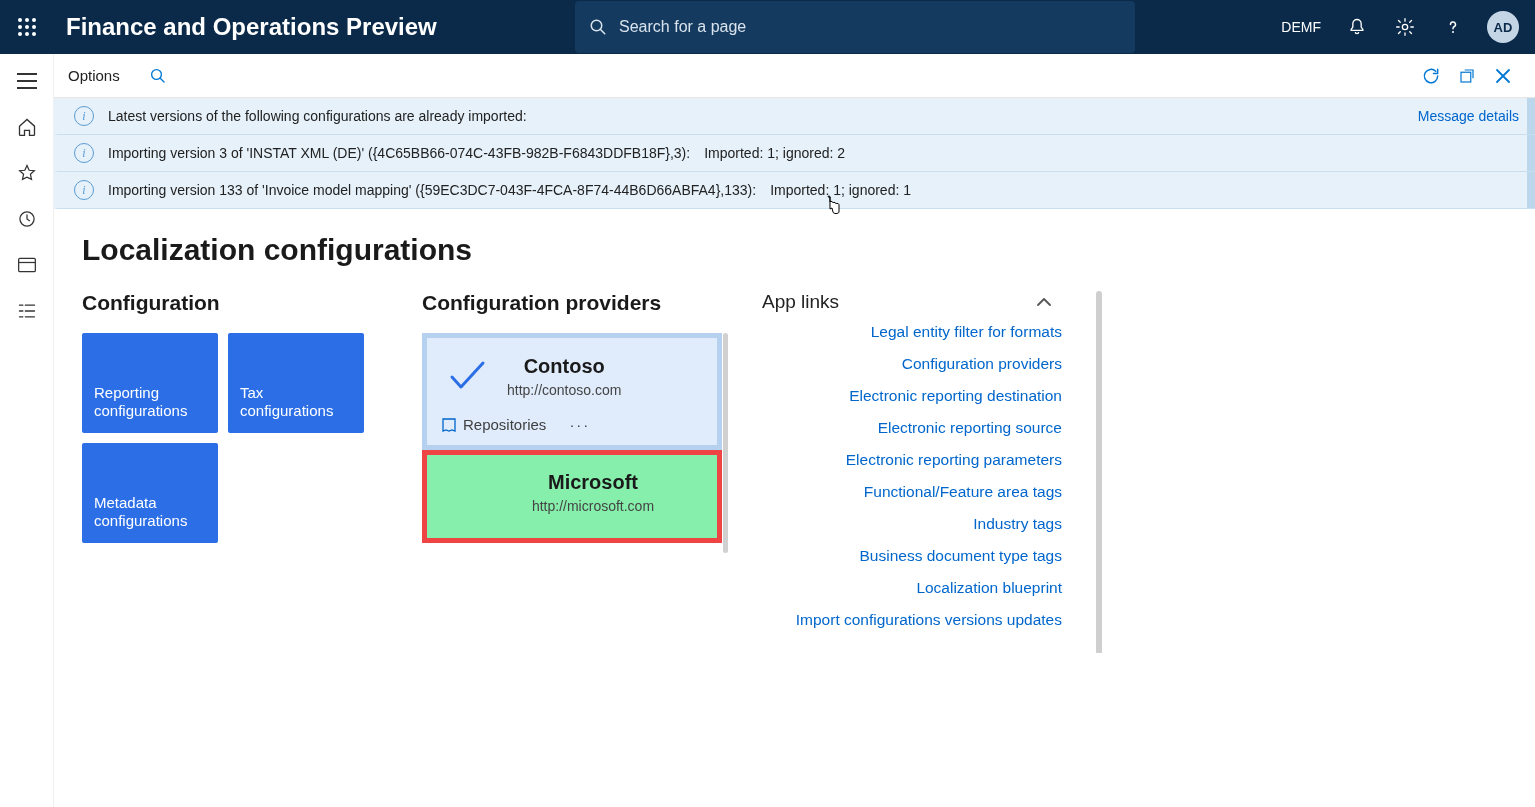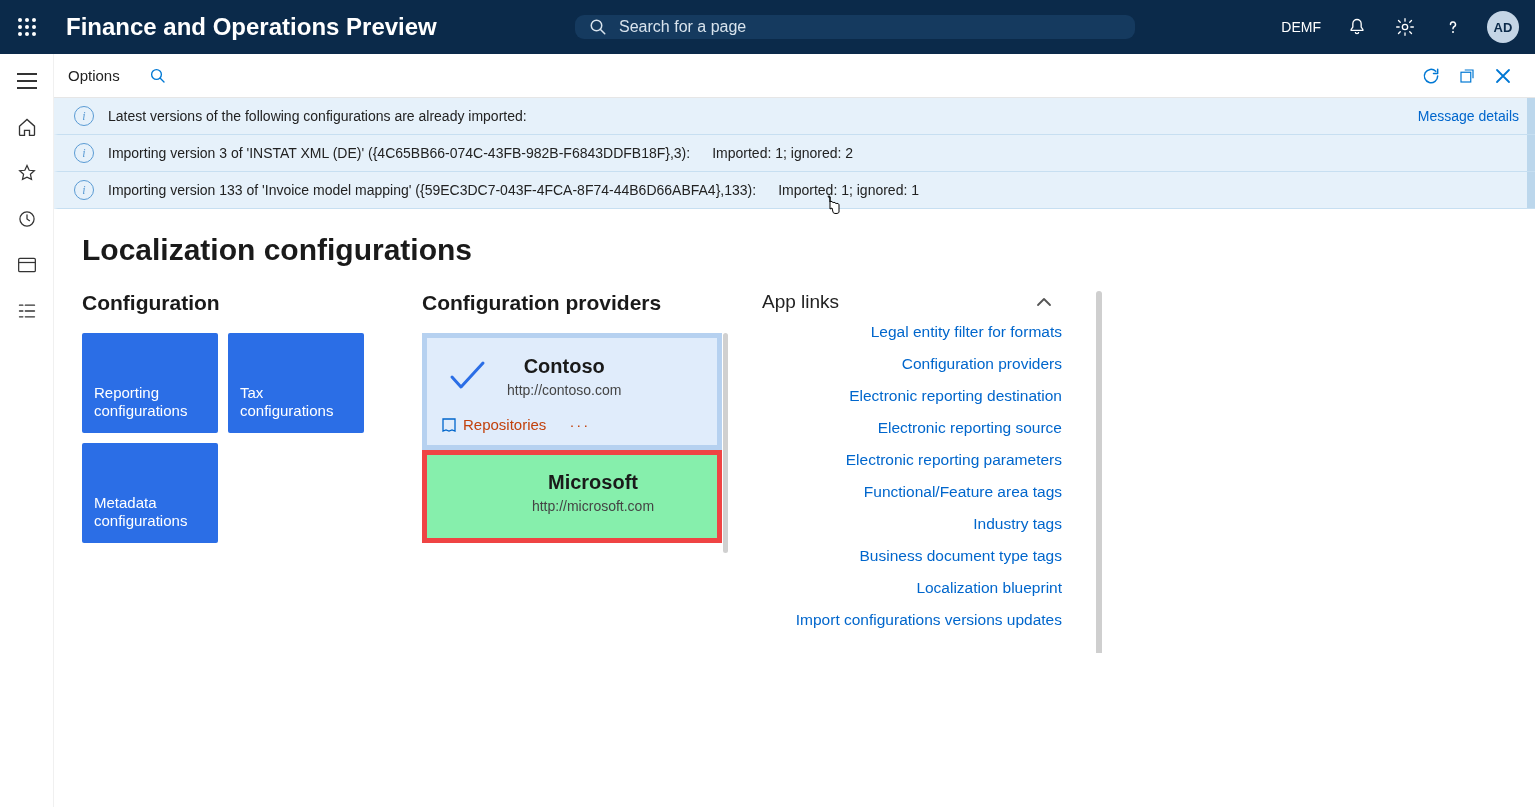--- a/index.html
+++ b/index.html
@@ -3,21 +3,21 @@
 <meta charset="utf-8">
 <style>
 * { margin: 0; padding: 0; box-sizing: border-box; font-family: "Segoe UI", Arial, sans-serif; }
 html, body { width: 1535px; height: 807px; overflow: hidden; background: #fff; }
 
 
 .topbar { height: 54px; background: #0b2a4a; color: #fff; display: flex; align-items: center; }
 .waffle { width: 54px; height: 54px; display: flex; align-items: center; justify-content: center; cursor: pointer; }
 .app-title { font-size: 24px; font-weight: 600; padding-left: 12px; flex: 0 0 auto; }
 .search-wrap { flex: 1; display: flex; justify-content: center; }
-.search-box { width: 560px; height: 24px; background: #153a5f; border-radius: 9px; display: flex; align-items: center; padding: 0 14px; gap: 12px; color: #d8e3ed; }
+.search-box { width: 560px; height: 52px; background: #153a5f; border-radius: 4px; display: flex; align-items: center; padding: 0 14px; gap: 12px; color: #d8e3ed; }
 .search-box input { flex: 1; background: transparent; border: none; color: #d8e3ed; font-size: 16px; outline: none; }
 .search-box input::placeholder { color: #d8e3ed; }
 .top-right { display: flex; align-items: center; gap: 8px; padding-right: 16px; }
 .top-right .txt { font-size: 14px; padding: 0 8px; text-align: right; }
 .icon-btn { width: 40px; height: 40px; display: flex; align-items: center; justify-content: center; cursor: pointer; }
 .avatar { width: 32px; height: 32px; border-radius: 50%; background: #c4d5e6; color: #0b2a4a; font-size: 13px; font-weight: 600; display: flex; align-items: center; justify-content: center; margin-left: 6px; }
 
 
 .body { display: flex; height: calc(100% - 54px); }
 .rail { width: 54px; background: #fff; display: flex; flex-direction: column; align-items: center; padding-top: 6px; gap: 4px; border-right: 1px solid #f0f0f0; }
@@ -30,21 +30,21 @@
 .subheader .lbl { font-size: 15px; color: #222; }
 .subheader .spacer { flex: 1; }
 .sub-icon { width: 36px; height: 36px; display: flex; align-items: center; justify-content: center; cursor: pointer; color: #0078d4; }
 .sub-icon.close { color: #0078d4; }
 .sub-search { margin-left: 20px; color: #0078d4; }
 
 
 .banner { background: #e6f1fa; border-bottom: 1px solid #c7dff1; display: flex; align-items: center; padding: 8px 16px; font-size: 14px; color: #222; gap: 14px; border-left: 4px solid transparent; position: relative; }
 .banner .info-icon { width: 20px; height: 20px; border: 1.5px solid #5a9bd4; border-radius: 50%; display: inline-flex; align-items: center; justify-content: center; font-size: 12px; color: #5a9bd4; flex-shrink: 0; font-family: Georgia, serif; font-style: italic; }
 .banner .msg-details { margin-left: auto; color: #0066cc; cursor: pointer; }
-.banner .part2 { margin-left: 8px; }
+.banner .part2 { margin-left: 0; }
 .banner-stack-mark { position: absolute; right: 0; top: 0; bottom: 0; width: 8px; background: #bcd7ec; }
 
 
 .content { padding: 24px 28px; display: flex; flex-direction: column; overflow: auto; }
 .page-title { font-size: 30px; font-weight: 600; color: #1a1a1a; margin-bottom: 24px; }
 .cols { display: flex; gap: 40px; align-items: flex-start; }
 
 .section-h { font-size: 21px; font-weight: 600; color: #1a1a1a; margin-bottom: 18px; }
 
 
@@ -52,21 +52,21 @@
 .tile { width: 136px; height: 100px; background: #2b6ee6; color: #fff; border-radius: 2px; display: flex; align-items: flex-end; padding: 12px; font-size: 15px; line-height: 1.25; cursor: pointer; }
 
 
 .providers { width: 300px; }
 .provider-card { border: 5px solid #ef4444; background: #fff; text-align: center; }
 .provider-card.active { background: #e0ecfb; border-color: #b6d1f0; }
 .provider-top { display: flex; align-items: center; gap: 18px; padding: 16px 18px 10px 18px; }
 .checkmark { width: 44px; height: 44px; display: flex; align-items: center; justify-content: center; }
 .provider-name { font-size: 20px; font-weight: 600; color: #1a1a1a; }
 .provider-url { font-size: 14px; color: #444; margin-top: 4px; }
-.provider-actions { display: flex; align-items: center; gap: 23px; padding: 8px 14px 12px 14px; color: #c2410c; font-size: 15px; }
+.provider-actions { display: flex; align-items: center; gap: 23px; padding: 8px 14px 12px 14px; color: #404040; font-size: 15px; }
 .provider-actions .link { display: inline-flex; align-items: center; gap: 6px; cursor: pointer; }
 .provider-actions .dots { cursor: pointer; letter-spacing: 2px; }
 .provider-plain { padding: 16px 18px 24px 60px; background: #86efac; }
 .prov-scroll { position: relative; }
 .prov-scroll::after { content: ""; position: absolute; right: -6px; top: 0; width: 5px; height: 220px; background: #d0d0d0; border-radius: 3px; }
 
 
 .related { width: 340px; }
 .applinks-head { display: flex; align-items: center; justify-content: space-between; padding-right: 10px; margin-bottom: 10px; }
 .applinks-head .t { font-size: 19px; color: #222; font-weight: 400; }

